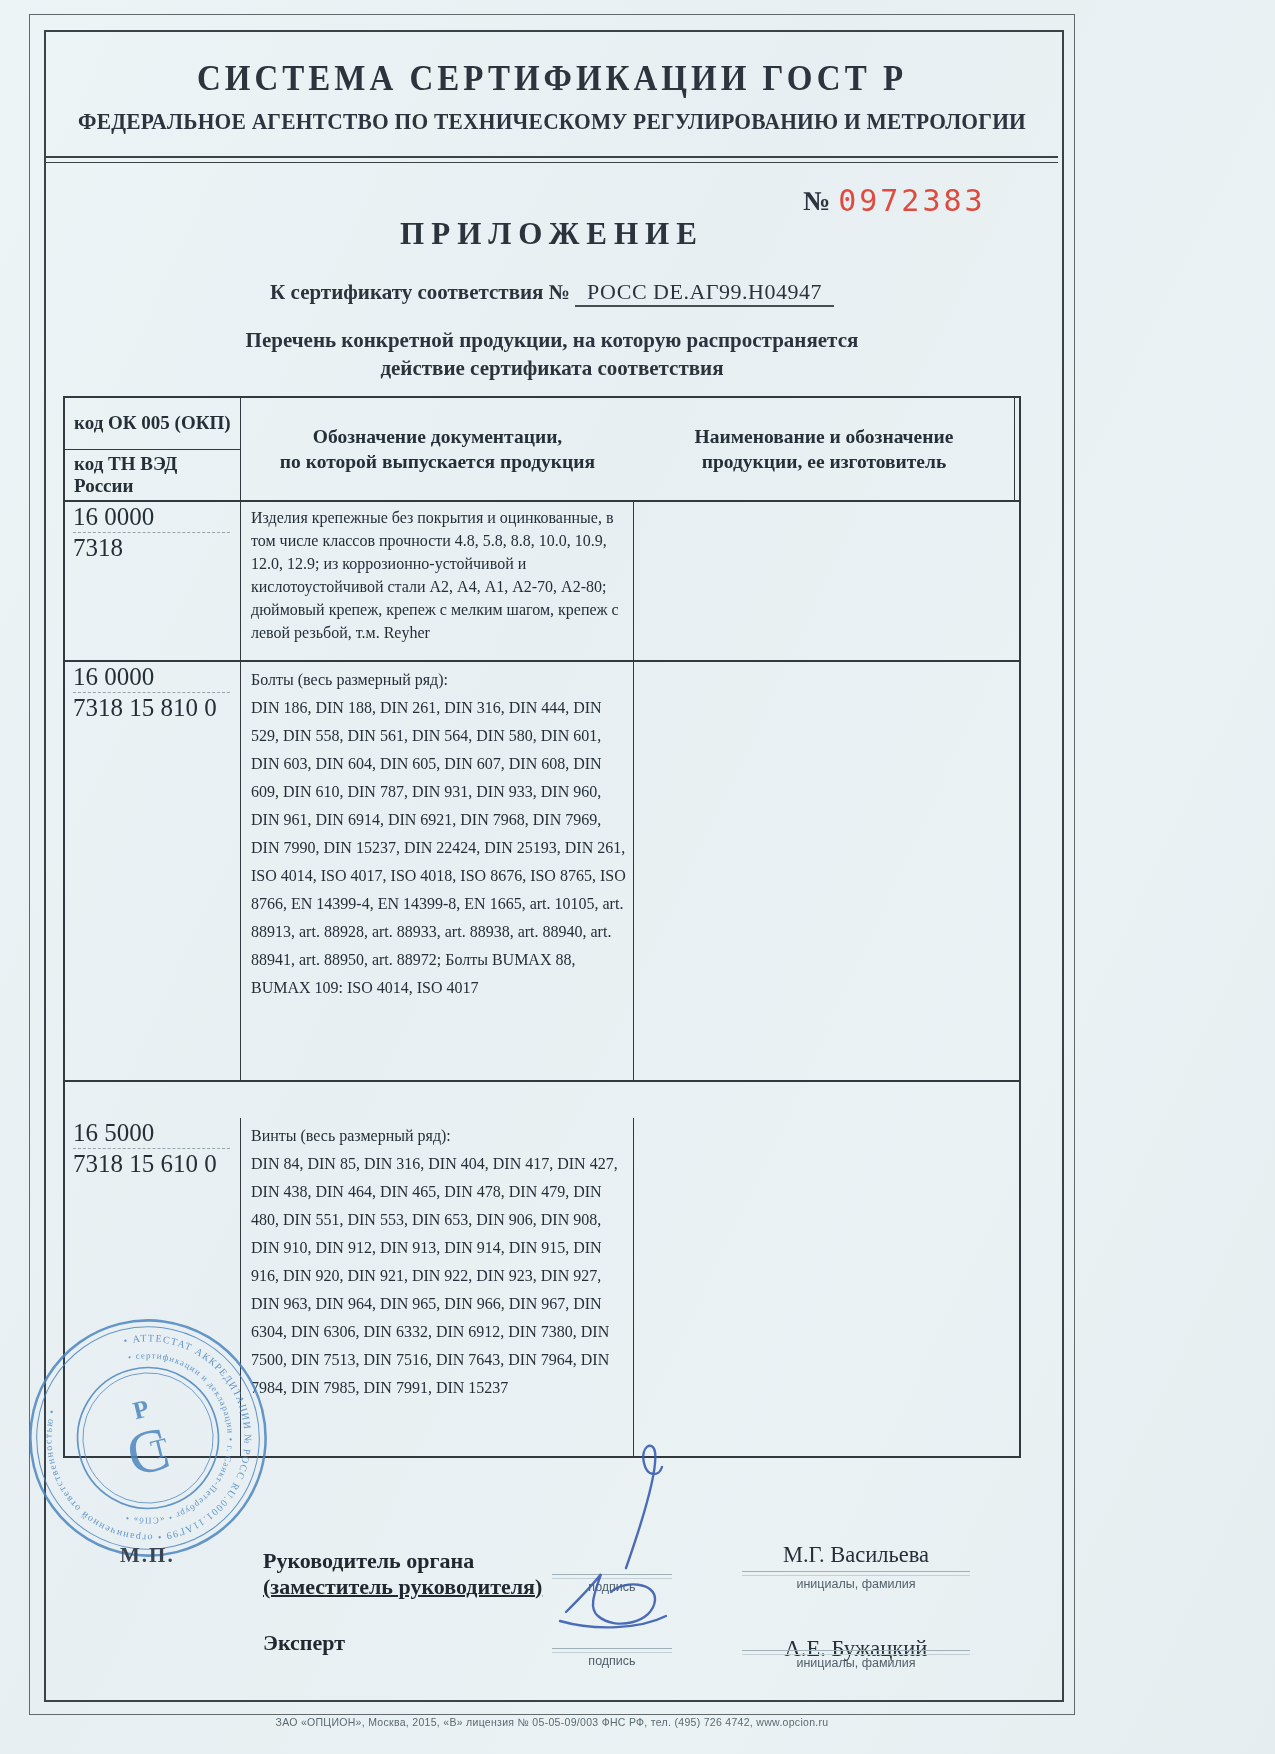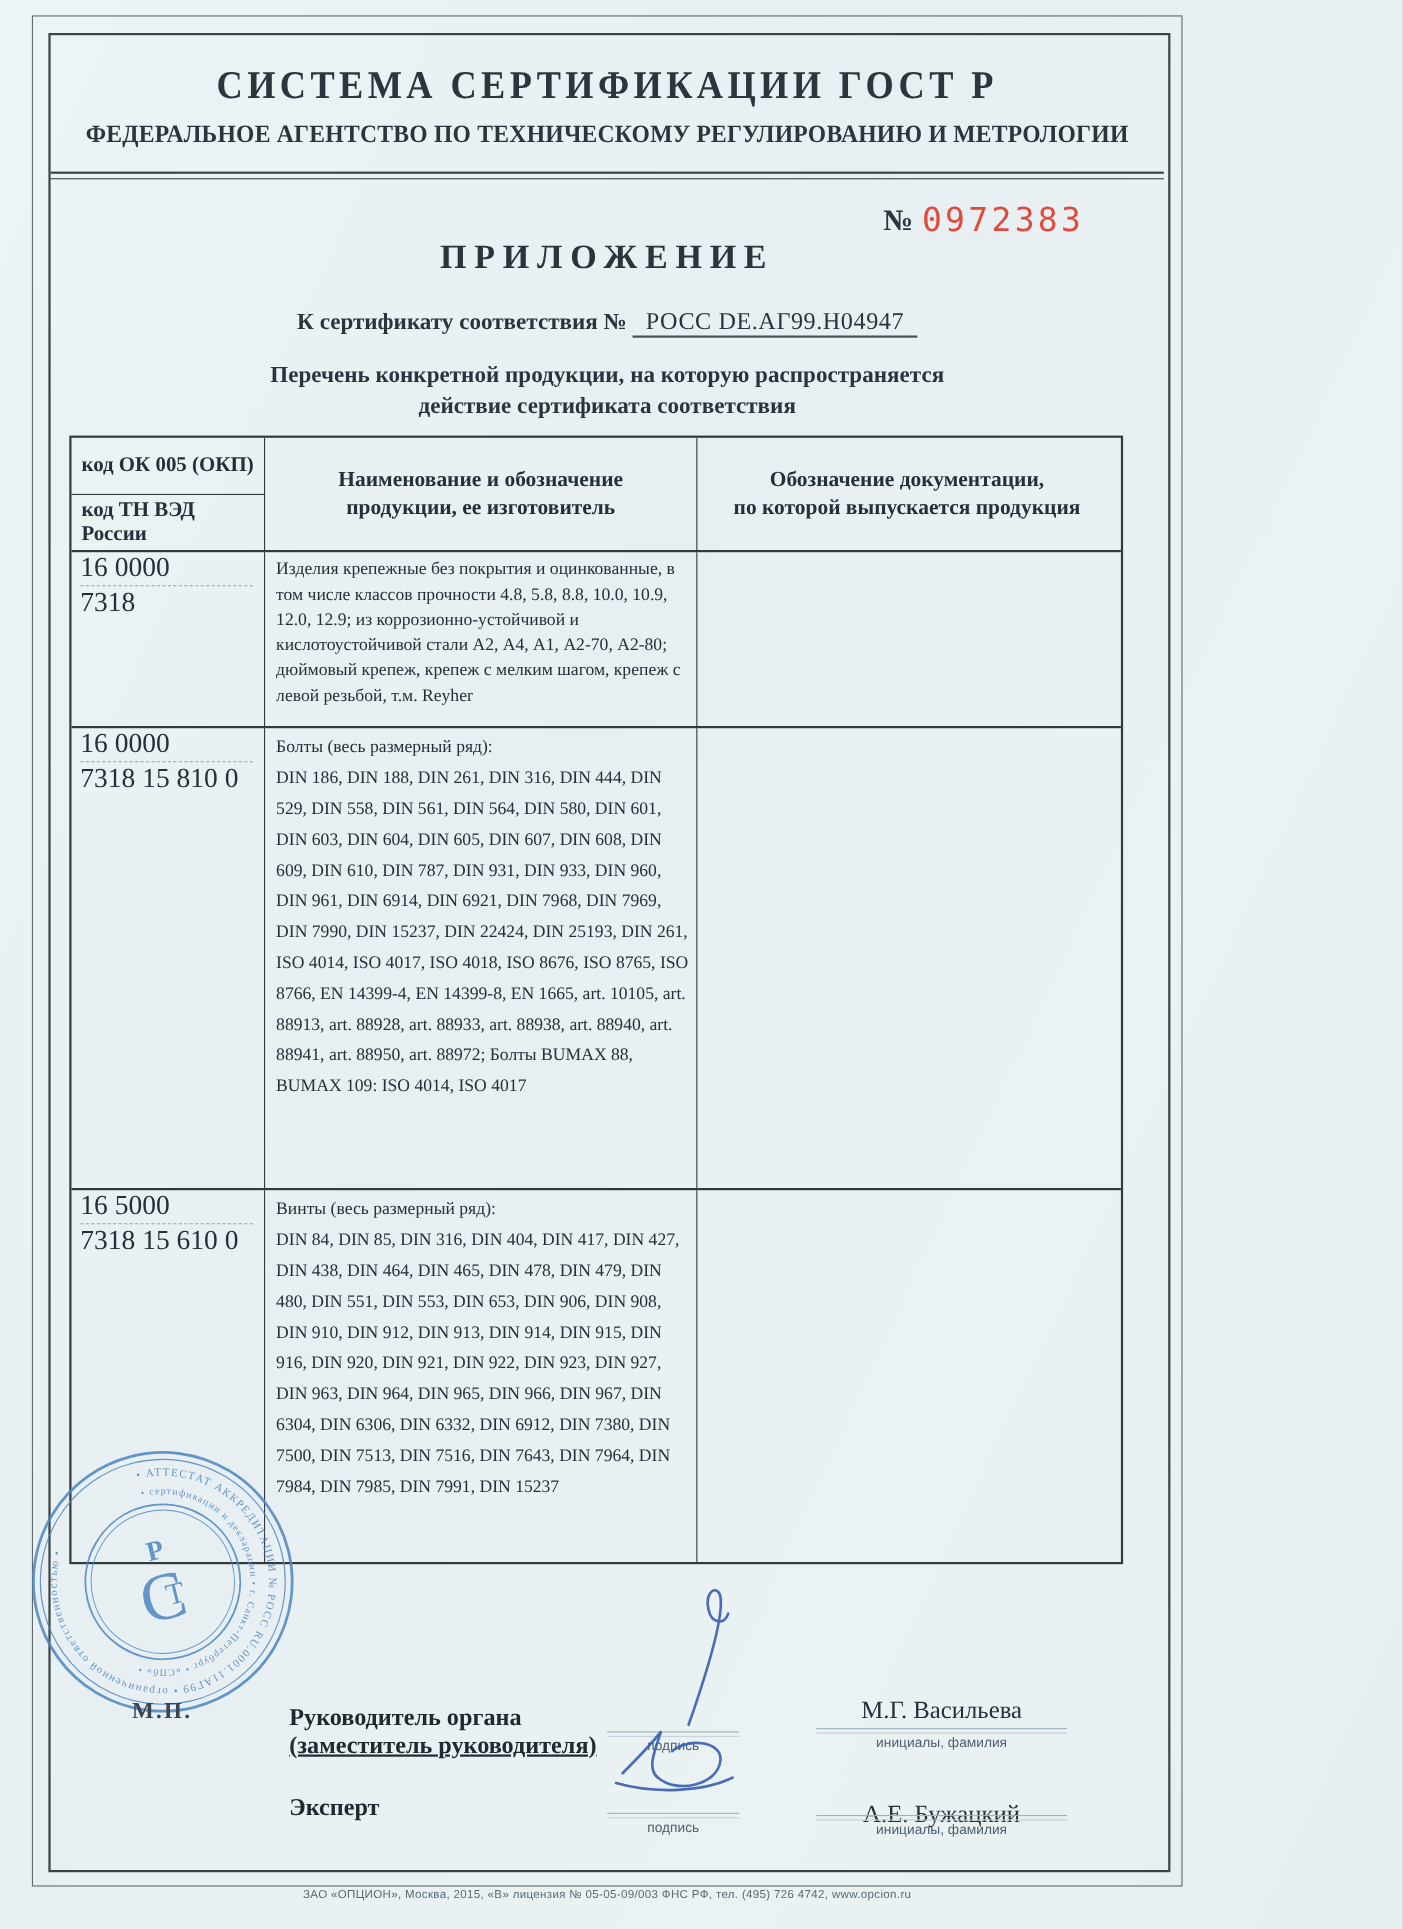--- a/index.html
+++ b/index.html
@@ -47,21 +47,21 @@
   .tbody-row {border-bottom:2px solid #333a3f;}
   .tbody-row.last {border-bottom:none;}
   .cell-codes {border-right:1.5px solid #333a3f; padding:3px 6px 4px 8px; font-size:25px; line-height:24px;}
   .code-okp {border-bottom:1.5px dashed #97a6ac; padding-bottom:3px; margin-right:4px;}
   .code-tnved {padding-top:3px;}
   .cell-desc {border-right:1.5px solid #333a3f; padding:4px 4px 8px 10px; font-size:16px;}
   .lh-tight {line-height:23px;}
   .lh-loose {line-height:28px;}
   .desc-intro:empty {display:none;}
   .cell-doc {min-height:10px;}
-  .r1 {min-height:158px;} .r2 {min-height:418px;} .r3 {min-height:338px;}
+  .r1 {min-height:158px;} .r2 {min-height:418px;} .r3 {min-height:338px;margin-top:36px;}
 
   .stamp {position:absolute; left:22px; top:1312px; width:252px; height:252px;
           transform:rotate(-14deg); opacity:0.85;}
   .stamp text {font-family:"Liberation Serif",serif;}
   .mp-mark {position:absolute; left:120px; top:1543px; font-size:21px; font-weight:bold;
             color:#3a4450; letter-spacing:2px;}
 
   .role1 {position:absolute; left:263px; top:1548px; font-size:22px; font-weight:bold; line-height:26px; color:#20292f;}
   .role1 .u {text-decoration:underline; text-decoration-thickness:2px;}
   .role2 {position:absolute; left:263px; top:1630px; font-size:22px; font-weight:bold; color:#20292f;}
@@ -110,27 +110,27 @@
     <div>Перечень конкретной продукции,  на которую распространяется</div>
     <div>действие сертификата соответствия</div>
   </div>
 
   <div class="tbl">
     <div class="tr thead">
       <div class="th-codes">
         <div class="half top">код ОК 005 (ОКП)</div>
         <div class="half">код ТН ВЭД России</div>
       </div>
+      <div class="th-center">
+        <div>Обозначение документации,</div>
+        <div>по которой выпускается продукция</div>
+      </div>
       <div class="th-center th-mid">
         <div>Наименование и обозначение</div>
         <div>продукции, ее изготовитель</div>
-      </div>
-      <div class="th-center">
-        <div>Обозначение документации,</div>
-        <div>по которой выпускается продукция</div>
       </div>
     </div>
 
     <div class="tr tbody-row r1">
       <div class="cell-codes">
         <div class="code-okp">16 0000</div>
         <div class="code-tnved">7318</div>
       </div>
       <div class="cell-desc lh-tight">
 

